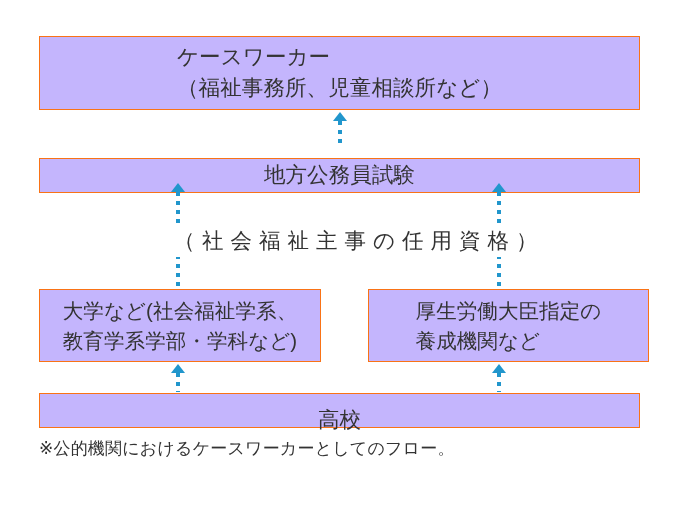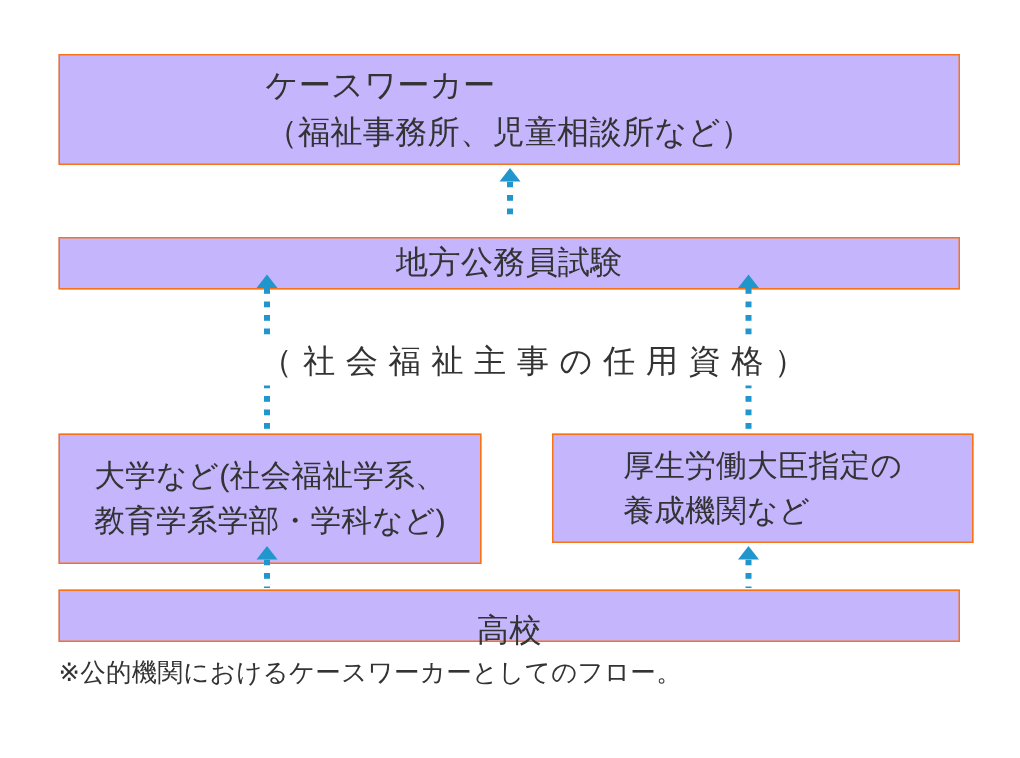--- a/index.html
+++ b/index.html
@@ -57,21 +57,21 @@
     width: 601px;
     height: 35px;
     margin-top: 12px;
   }
   #box-exam .node-text { font-size: 21.5px; }
 
   #box-university {
     left: 39px;
     top: 289px;
     width: 282px;
-    height: 87px;
+    height: 73px;
   }
   #box-university .node-text { font-size: 20.5px; line-height: 1.42; }
 
   #box-training {
     left: 368px;
     top: 289px;
     width: 281px;
     height: 73px;
   }
   #box-training .node-text { font-size: 20.5px; line-height: 1.42; }

